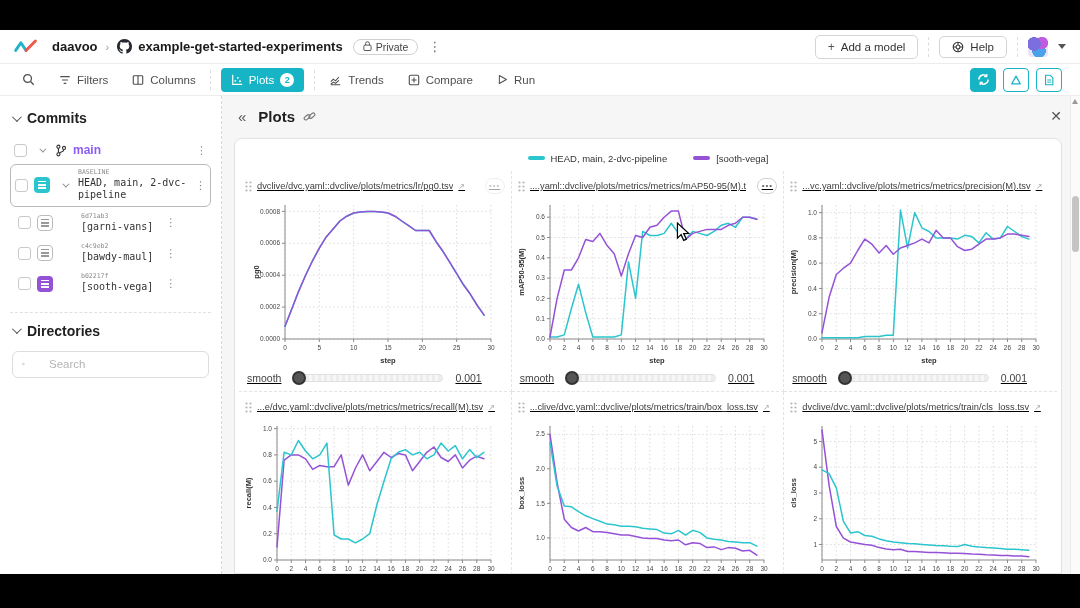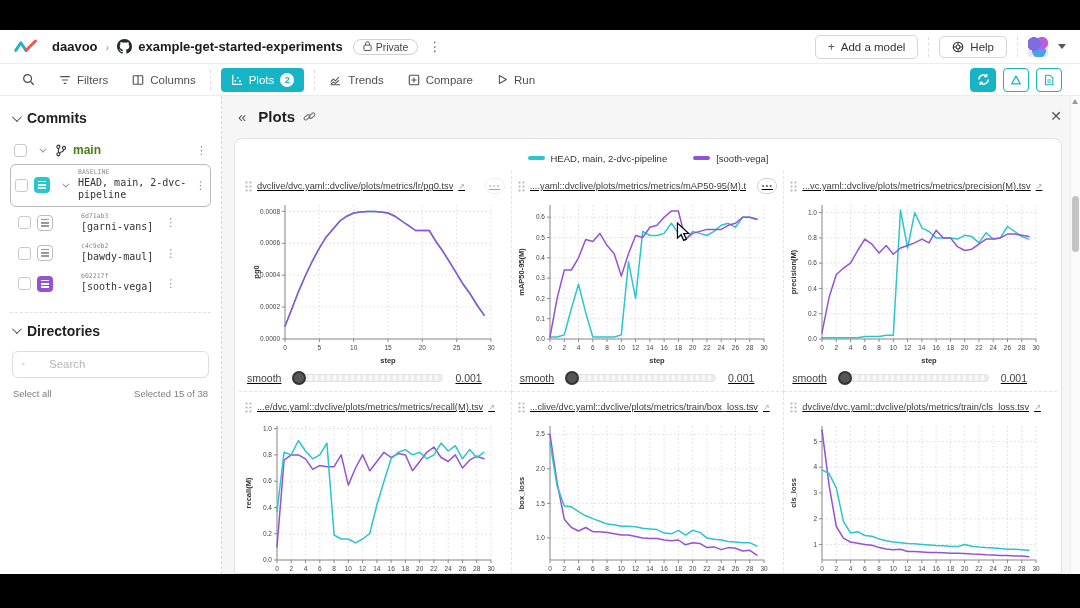--- a/index.html
+++ b/index.html
@@ -54,21 +54,21 @@
   .chev-btn { width:16px; height:16px; border-radius:50%; display:inline-flex; align-items:center; justify-content:center; flex:none; }
   .exp-badge { width:16px; height:16px; border-radius:4px; flex:none; display:flex; align-items:center; justify-content:center; }
   .exp-badge .lines { width:8px; height:8px; background:
     linear-gradient(#fff 0 1.4px, transparent 1.4px 3.2px, #fff 3.2px 4.6px, transparent 4.6px 6.4px, #fff 6.4px 7.8px, transparent 7.8px); }
   .exp-badge.outline { border:1px solid #bbb; }
   .exp-badge.outline .lines { background:
     linear-gradient(#999 0 1.4px, transparent 1.4px 3.2px, #999 3.2px 4.6px, transparent 4.6px 6.4px, #999 6.4px 7.8px, transparent 7.8px); }
   .c-mono { font-family:"DejaVu Sans Mono", monospace; }
   .c-hash { font-size:6.5px; color:#8a8a8a; line-height:1.2; }
   .c-label { font-size:10px; color:#333; line-height:1.25; }
-  .branch-name { font-size:12px; font-weight:bold; color:#4d7c0f; }
+  .branch-name { font-size:12px; font-weight:bold; color:#8b5cf6; }
   .row-dots { color:#888; font-size:11px; margin-left:auto; }
   .sel-row { border:1px solid #b9b9b9; border-radius:6px; background:#fff; }
   .sb-div { border-top:1px dashed #e0e0e0; margin:14px 0 10px; }
   .search-box { display:flex; align-items:center; gap:24px; border:1px solid #ddd; border-radius:6px; height:27px; padding:0 9px; margin:2px 2px 10px; }
   .search-box input { border:none; outline:none; font-size:11.5px; color:#333; width:150px; font-family:"Liberation Sans",sans-serif; }
   .search-box input::placeholder { color:#b5b5b5; }
   .sel-meta { display:flex; justify-content:space-between; font-size:9.5px; color:#7d7d7d; padding:0 3px 8px; }
   .dir-row { display:flex; align-items:center; gap:8px; padding:4px 3px; }
   .tri-right { width:0; height:0; border-top:4px solid transparent; border-bottom:4px solid transparent; border-left:5px solid #444; }
   .dir-name { font-size:12px; color:#2b2b2b; }
@@ -316,24 +316,20 @@
         </div>
 
         <div class="search-box">
           <svg width="12" height="12" viewBox="0 0 14 14">
             <circle cx="6" cy="6" r="4.2" fill="none" stroke="#888" stroke-width="1.4"></circle>
             <line x1="9.2" y1="9.2" x2="12.6" y2="12.6" stroke="#888" stroke-width="1.4"></line>
           </svg>
           <input type="text" placeholder="Search" style="">
         </div>
 
-        <div class="sel-meta">
-          <span>Select all</span>
-          <span>Selected 15 of 38</span>
-        </div>
 
       </div>
 
       <div class="main">
         <div class="main-hdr">
           <span class="collapse">«</span>
           <span class="main-title">Plots</span>
           <svg width="13" height="13" viewBox="0 0 16 16">
             <rect x="1" y="7" width="8" height="4" rx="2" transform="rotate(-40 5 9)" fill="none" stroke="#777" stroke-width="1.4"></rect>
             <rect x="7" y="5" width="8" height="4" rx="2" transform="rotate(-40 11 7)" fill="none" stroke="#777" stroke-width="1.4"></rect>

